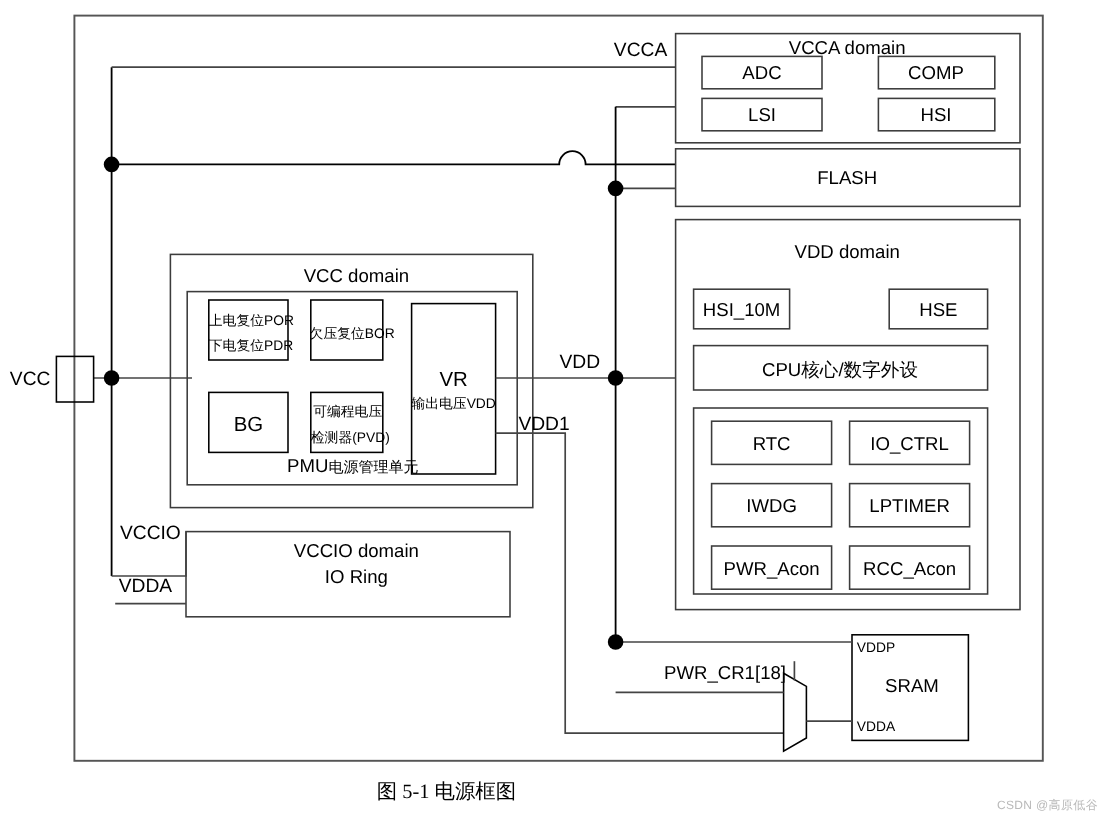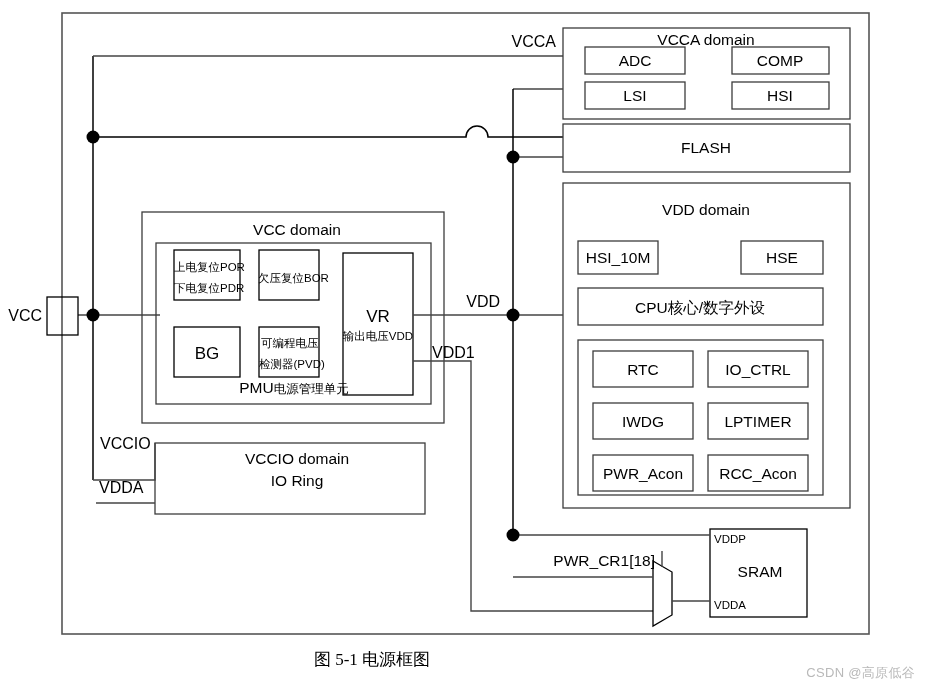--- a/index.html
+++ b/index.html
@@ -67,21 +67,21 @@
     width: 744px;
     text-align: center;
     font-size: 17px;
     color: #000000;
     font-family: "Liberation Serif", serif;
   }
   .watermark {
     position: absolute;
     right: 14px;
     top: 664px;
-    font-size: 13px;
+    font-size: 10px;
     color: #b9b9b9;
     font-family: "Liberation Sans", sans-serif;
     letter-spacing: 0.3px;
   }
 </style>
 </head>
 <body>
 
 <div id="diagram-root">
 <svg width="929" height="691" viewBox="0 0 929 691" xmlns="http://www.w3.org/2000/svg">

